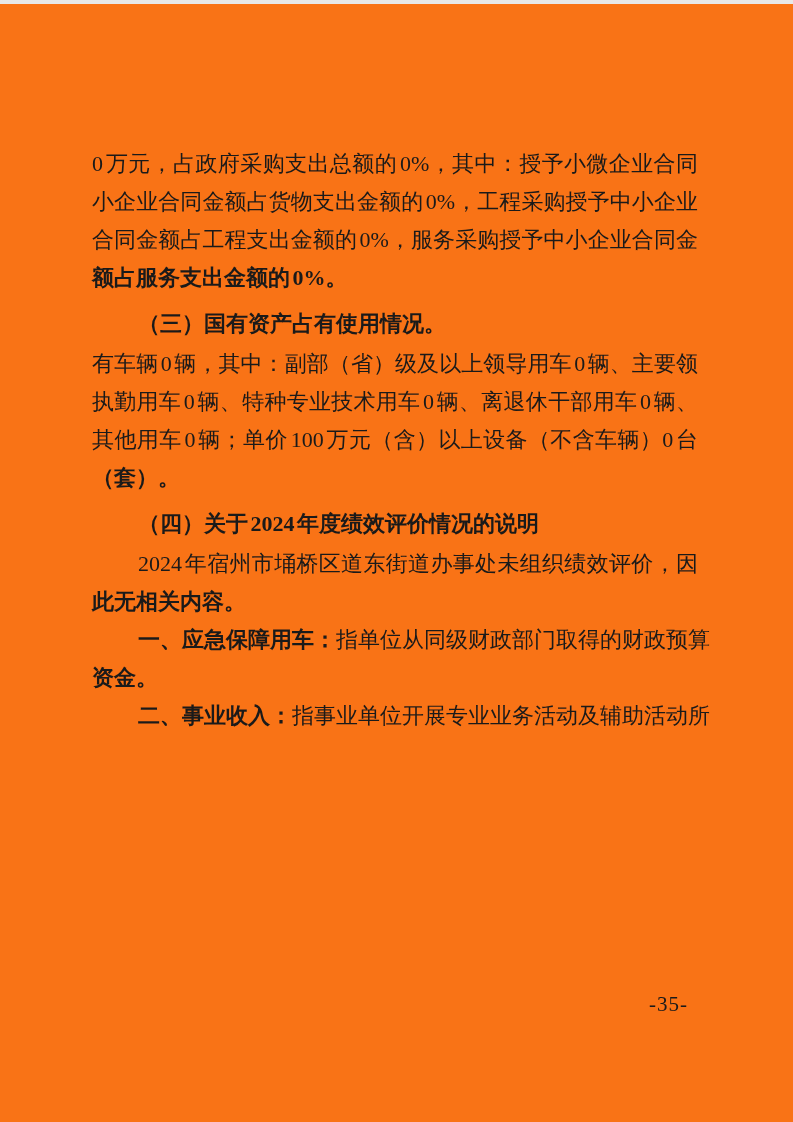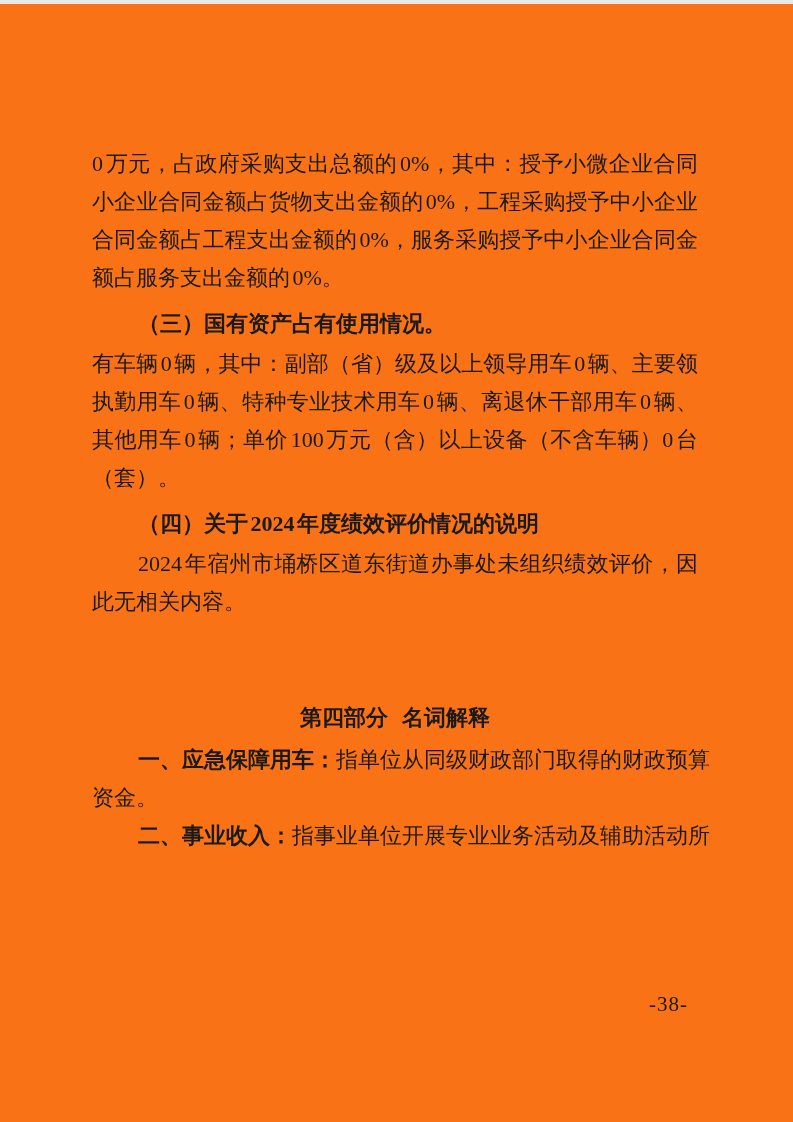--- a/index.html
+++ b/index.html
@@ -23,20 +23,21 @@
     word-spacing: -3px;
   }
   .line {
     text-align: justify;
     text-align-last: justify;
     white-space: nowrap;
   }
   .line.last {
     text-align: left;
     text-align-last: left;
+    font-weight: bold;
   }
   .indent { text-indent: 46px; }
   .heading {
     font-weight: bold;
     text-indent: 46px;
     text-align: left;
     text-align-last: left;
     margin: 8px 0 2px 0;
     white-space: nowrap;
   }
@@ -77,23 +78,22 @@
     <div class="line">有车辆 0 辆，其中：副部（省）级及以上领导用车 0 辆、主要领</div>
     <div class="line">执勤用车 0 辆、特种专业技术用车 0 辆、离退休干部用车 0 辆、</div>
     <div class="line">其他用车 0 辆；单价 100 万元（含）以上设备（不含车辆）0 台</div>
     <div class="line last">（套）。</div>
 
     <div class="heading">（四）关于 2024 年度绩效评价情况的说明</div>
 
     <div class="line indent">2024 年宿州市埇桥区道东街道办事处未组织绩效评价，因</div>
     <div class="line last">此无相关内容。</div>
 
-    <div class="part-title">第四部分 名词解释</div>
 
     <div class="line indent"><span class="lead">一、应急保障用车：</span><span>指单位从同级财政部门取得的财政预算</span></div>
     <div class="line last">资金。</div>
 
     <div class="line indent"><span class="lead">二、事业收入：</span><span>指事业单位开展专业业务活动及辅助活动所</span></div>
 
   </div>
 
-  <div class="page-number">-38-</div>
+  <div class="page-number">-35-</div>
 </div>
 
 </body></html>

